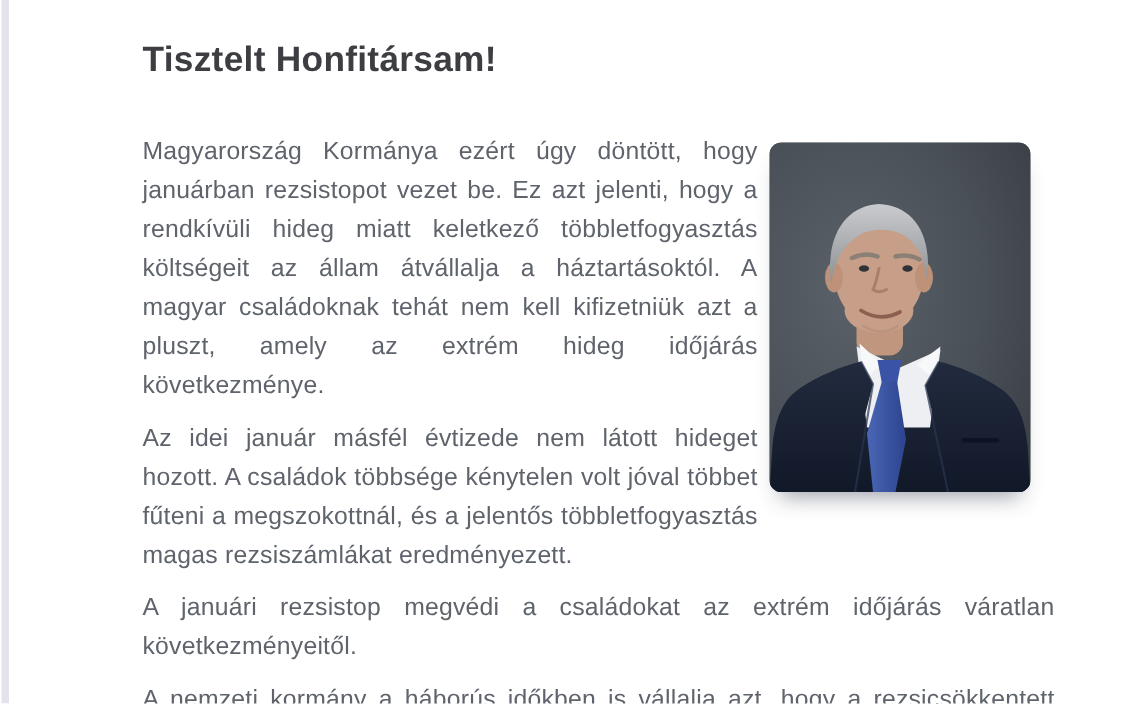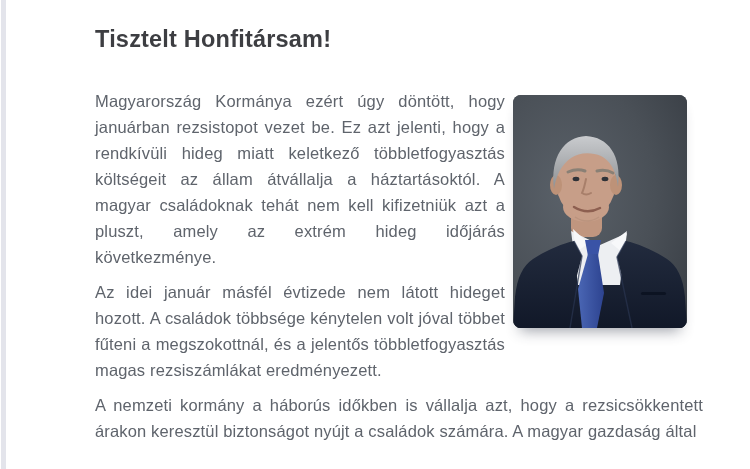--- a/index.html
+++ b/index.html
@@ -125,17 +125,18 @@
           <path d="M61 112 q13 8 26 1" stroke="#8d5f50" stroke-width="2.5" fill="none" stroke-linecap="round"></path>
           <path d="M62 122 q12 8 24 0" stroke="#b08a74" stroke-width="1.5" fill="none" opacity="0.5"></path>
         </g>
       </svg>
     </figure>
 
     <p class="para">Magyarország Kormánya ezért úgy döntött, hogy januárban rezsistopot vezet be. Ez azt jelenti, hogy a rendkívüli hideg miatt keletkező többletfogyasztás költségeit az állam átvállalja a háztartásoktól. A magyar családoknak tehát nem kell kifizetniük azt a pluszt, amely az extrém hideg időjárás következménye.</p>
 
     <p class="para">Az idei január másfél évtizede nem látott hideget hozott. A családok többsége kénytelen volt jóval többet fűteni a megszokottnál, és a jelentős többletfogyasztás magas rezsiszámlákat eredményezett.</p>
 
+    <p class="para clear">A januári rezsistop megvédi a családokat az extrém időjárás váratlan következményeitől.</p>
 
     <p class="para">A nemzeti kormány a háborús időkben is vállalja azt, hogy a rezsicsökkentett árakon keresztül biztonságot nyújt a családok számára. A magyar gazdaság által</p>
 
   </div>
 </div>
 
 </body></html>

